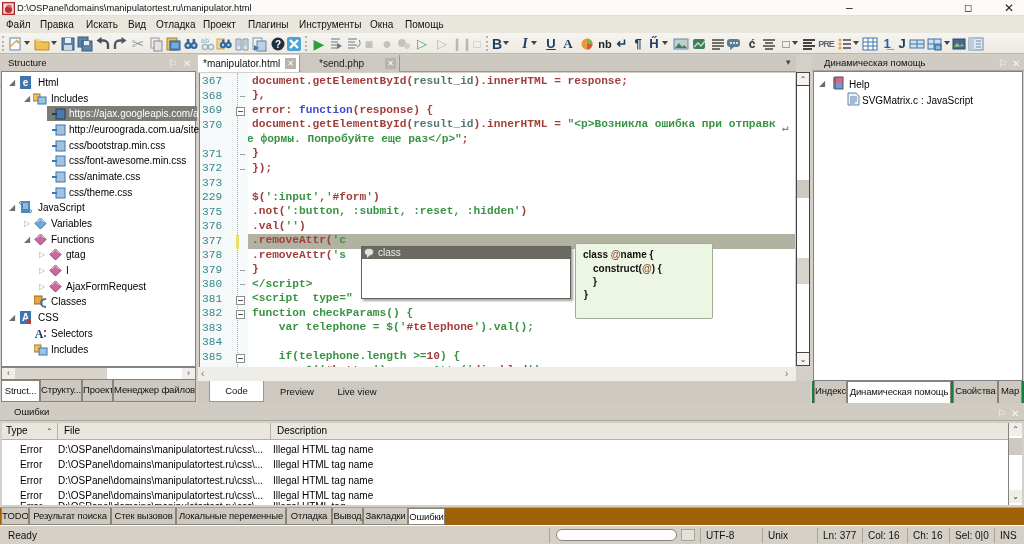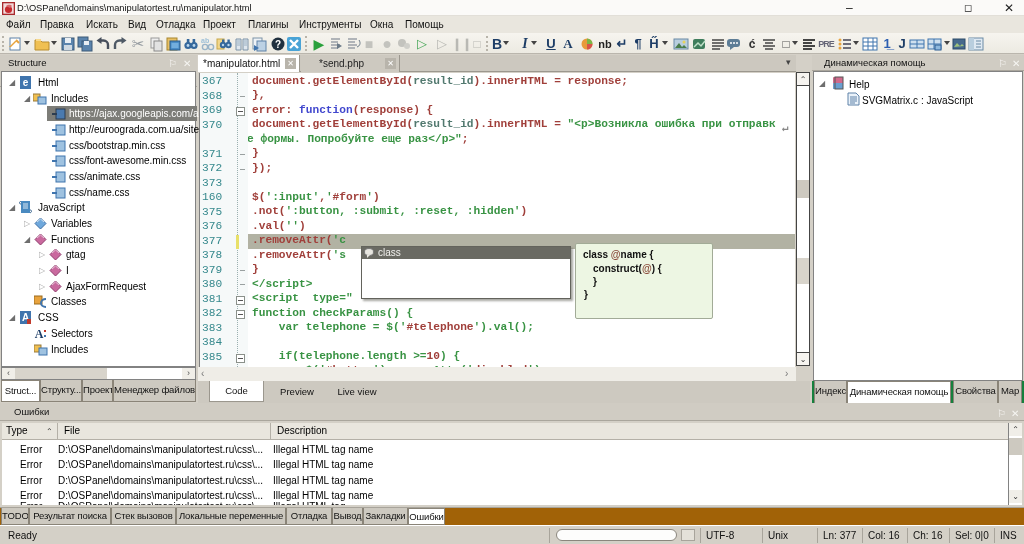--- a/index.html
+++ b/index.html
@@ -300,21 +300,21 @@
           <rect x="4" y="1" width="9" height="10" fill="#9fc2e0" stroke="#3f74ad"></rect>
           <path d="M0 6h5" stroke="#3f74ad" stroke-width="2"></path>
         </svg>
         <span class="abs" style="left:67px;top:2px">css/animate.css</span>
       </div>
   <div class="trow" style="left:0;top:113px;width:195px">
         <svg class="abs" style="left:50px;top:2px" width="14" height="12">
           <rect x="4" y="1" width="9" height="10" fill="#9fc2e0" stroke="#3f74ad"></rect>
           <path d="M0 6h5" stroke="#3f74ad" stroke-width="2"></path>
         </svg>
-        <span class="abs" style="left:67px;top:2px">css/name.css</span>
+        <span class="abs" style="left:67px;top:2px">css/theme.css</span>
       </div>
   <div class="trow" style="left:0;top:128px;width:195px">
         <span class="exp" style="left:7px">◢</span>
         <svg class="abs" style="left:17px;top:1px" width="13" height="13">
           <rect x="2" y="0" width="9" height="12" fill="#4a8ac0"></rect>
           <path d="M2 0c-2 1-2 3 0 3M11 12c2-1 2-3 0-3" stroke="#2c5a86" fill="none"></path>
           <path d="M4 3h5M4 5h5M4 7h5" stroke="#fff" stroke-width="0.8"></path>
         </svg>
         <span class="abs" style="left:36px;top:2px">JavaScript</span>
       </div>
@@ -412,21 +412,21 @@
   <span class="abs" style="left:588px;top:2px;color:#444;font-size:9px">▾</span>
 </div>
 <div class="abs" id="gutter">
   <span class="ln" style="left:2px;top:2px">367</span>
   <span class="ln" style="left:2px;top:17px">368</span>
   <span class="ln" style="left:2px;top:31px">369</span>
   <span class="ln" style="left:2px;top:46px">370</span>
   <span class="ln" style="left:2px;top:75px">371</span>
   <span class="ln" style="left:2px;top:89px">372</span>
   <span class="ln" style="left:2px;top:104px">373</span>
-  <span class="ln" style="left:2px;top:118px">160</span>
+  <span class="ln" style="left:2px;top:118px">229</span>
   <span class="ln" style="left:2px;top:133px">375</span>
   <span class="ln" style="left:2px;top:147px">376</span>
   <span class="ln" style="left:2px;top:162px">377</span>
   <span class="ln" style="left:2px;top:176px">378</span>
   <span class="ln" style="left:2px;top:191px">379</span>
   <span class="ln" style="left:2px;top:205px">380</span>
   <span class="ln" style="left:2px;top:220px">381</span>
   <span class="ln" style="left:2px;top:234px">382</span>
   <span class="ln" style="left:2px;top:249px">383</span>
   <span class="ln" style="left:2px;top:263px">384</span>

